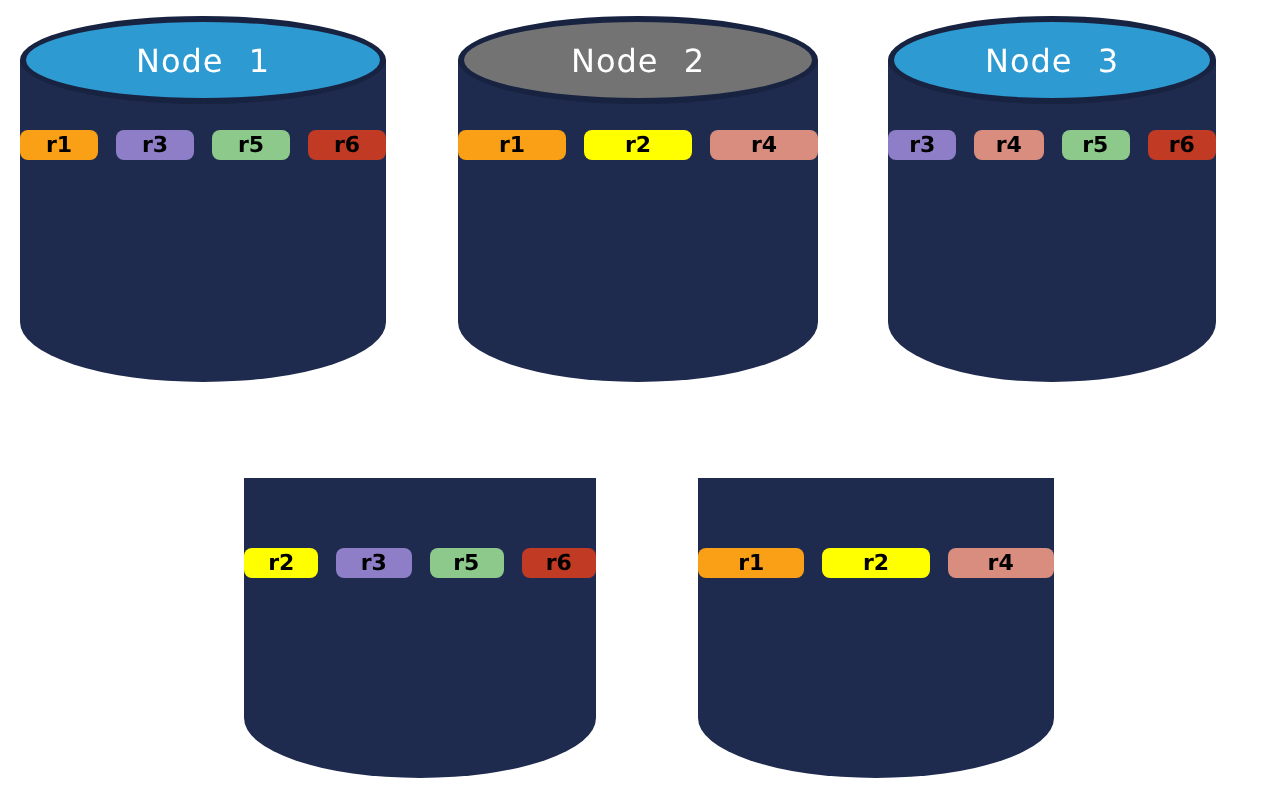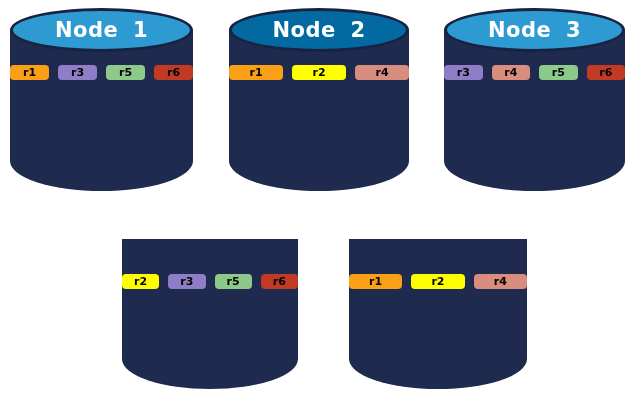--- a/index.html
+++ b/index.html
@@ -29,22 +29,22 @@
     border-radius: 50%;
     border: 3px solid;
     box-sizing: border-box;
     display: flex;
     align-items: center;
     justify-content: center;
     z-index: 2;
   }
   .node-label {
     color: #ffffff;
-    font-weight: 700;
-    font-size: 21px;
+    font-weight: 400;
+    font-size: 16px;
     letter-spacing: 0.5px;
     word-spacing: 7px;
     white-space: pre;
   }
   .bars {
     position: absolute;
     left: 0; right: 0;
     top: 57px;
     display: flex;
     align-items: center;
@@ -85,36 +85,36 @@
         <div class="bar" style="background: rgb(140, 201, 138);">
           <span class="bar-label">r5</span>
         </div>
         <div class="bar" style="background: rgb(193, 58, 36);">
           <span class="bar-label">r6</span>
         </div>
       </div>
     </div>
     <div class="node" style="left: 229px; top: 8px; width: 180px; height: 183px;">
       <div class="cyl-body" style="background: rgb(31, 43, 78);"></div>
-      <div class="cyl-top" style="background: #0369a1; border-color: rgb(24, 34, 65);">
+      <div class="cyl-top" style="background: #737373; border-color: rgb(24, 34, 65);">
         <span class="node-label" style="color: rgb(255, 255, 255);">Node 2</span>
       </div>
       <div class="bars">
         <div class="bar" style="background: rgb(250, 160, 22);">
           <span class="bar-label">r1</span>
         </div>
         <div class="bar" style="background: rgb(255, 255, 0);">
           <span class="bar-label">r2</span>
         </div>
         <div class="bar" style="background: rgb(217, 141, 127);">
           <span class="bar-label">r4</span>
         </div>
       </div>
     </div>
-    <div class="node" style="left: 444px; top: 8px; width: 181px; height: 183px;">
+    <div class="node" style="left: 444px; top: 8px; width: 164px; height: 183px;">
       <div class="cyl-body" style="background: rgb(31, 43, 78);"></div>
       <div class="cyl-top" style="background: rgb(46, 154, 210); border-color: rgb(24, 34, 65);">
         <span class="node-label" style="color: rgb(255, 255, 255);">Node 3</span>
       </div>
       <div class="bars">
         <div class="bar" style="background: rgb(141, 126, 199);">
           <span class="bar-label">r3</span>
         </div>
         <div class="bar" style="background: rgb(217, 141, 127);">
           <span class="bar-label">r4</span>

